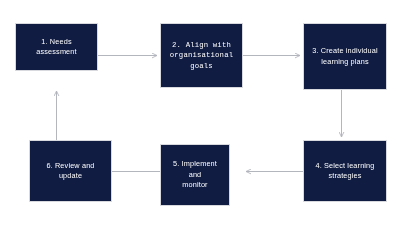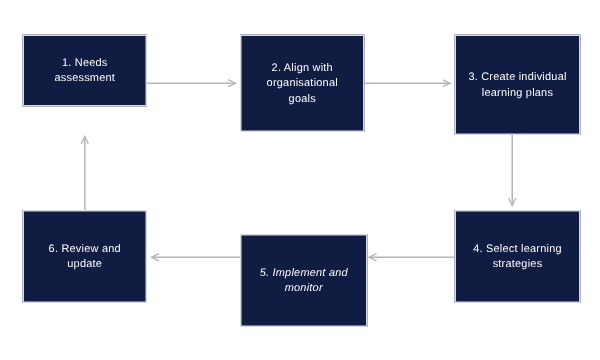--- a/index.html
+++ b/index.html
@@ -40,25 +40,25 @@
     color: #ffffff;
     font-size: 7.3px;
     line-height: 10.5px;
     text-align: center;
     letter-spacing: 0.15px;
     font-weight: 400;
     white-space: pre-line;
   }
   
   #node-1 { left: 15px;  top: 23px;  width: 83px; height: 48px; }
-  #node-2 { left: 160px; top: 23px;  width: 83px; height: 65px; }
+  #node-2 { left: 160px; top: 23px;  width: 83px; height: 65px; font-family: Liberation Mono, monospace; }
   #node-3 { left: 303px; top: 23px;  width: 84px; height: 67px; }
   
-  #node-6 { left: 15px;  top: 140px; width: 83px; height: 62px; }
-  #node-5 { left: 160px; top: 156px; width: 85px; height: 62px; font-style: italic; }
+  #node-6 { left: 29px;  top: 140px; width: 83px; height: 62px; }
+  #node-5 { left: 160px; top: 144px; width: 70px; height: 62px; }
   #node-4 { left: 303px; top: 140px; width: 84px; height: 62px; align-items: center; }
 </style>
 </head>
 <body>
 
 <div id="diagram">
 
   <svg class="connectors" viewBox="0 0 400 225" width="400" height="225">
     <defs>
       <marker id="arrow-r" markerWidth="6" markerHeight="6" refX="5" refY="3" orient="auto" markerUnits="userSpaceOnUse">

